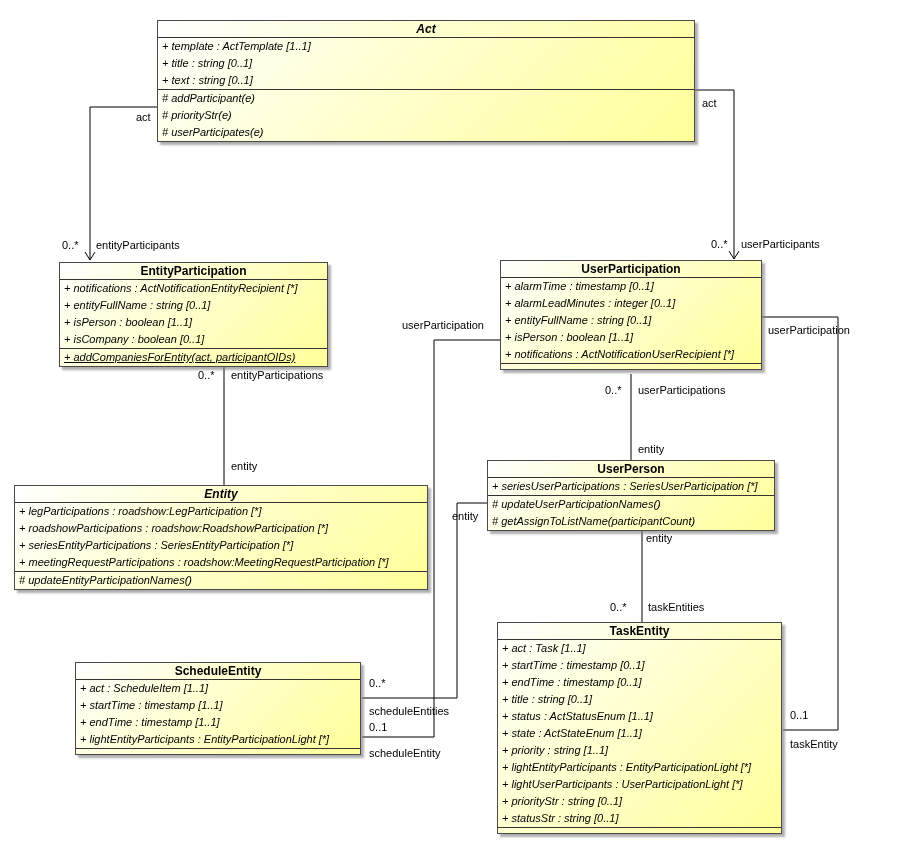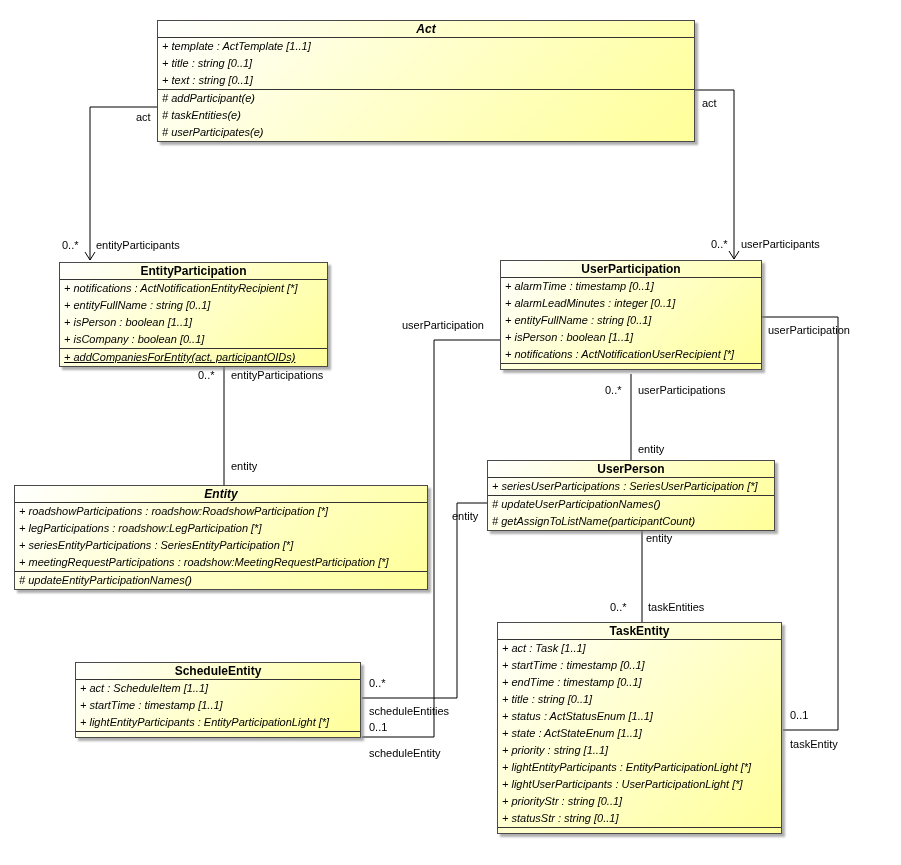--- a/index.html
+++ b/index.html
@@ -67,21 +67,21 @@
 
   <div class="uml-class" style="left:157px; top:20px; width:538px;">
     <div class="cls-title abstract">Act</div>
     <div class="cls-attrs">
       <div class="m-row">+ template : ActTemplate [1..1]</div>
       <div class="m-row">+ title : string [0..1]</div>
       <div class="m-row">+ text : string [0..1]</div>
     </div>
     <div class="cls-ops">
       <div class="m-row"># addParticipant(e)</div>
-      <div class="m-row"># taskEntities(e)</div>
+      <div class="m-row"># priorityStr(e)</div>
       <div class="m-row"># userParticipates(e)</div>
     </div>
   </div>
 
   <div class="uml-class" style="left:59px; top:262px; width:269px;">
     <div class="cls-title">EntityParticipation</div>
     <div class="cls-attrs">
       <div class="m-row">+ notifications : ActNotificationEntityRecipient [*]</div>
       <div class="m-row">+ entityFullName : string [0..1]</div>
       <div class="m-row">+ isPerson : boolean [1..1]</div>
@@ -100,22 +100,22 @@
       <div class="m-row">+ entityFullName : string [0..1]</div>
       <div class="m-row">+ isPerson : boolean [1..1]</div>
       <div class="m-row">+ notifications : ActNotificationUserRecipient [*]</div>
     </div>
     <div class="cls-ops empty"></div>
   </div>
 
   <div class="uml-class" style="left:14px; top:485px; width:414px;">
     <div class="cls-title abstract">Entity</div>
     <div class="cls-attrs">
+      <div class="m-row">+ legParticipations : roadshow:LegParticipation [*]</div>
       <div class="m-row">+ roadshowParticipations : roadshow:RoadshowParticipation [*]</div>
-      <div class="m-row">+ legParticipations : roadshow:LegParticipation [*]</div>
       <div class="m-row">+ seriesEntityParticipations : SeriesEntityParticipation [*]</div>
       <div class="m-row">+ meetingRequestParticipations : roadshow:MeetingRequestParticipation [*]</div>
     </div>
     <div class="cls-ops">
       <div class="m-row"># updateEntityParticipationNames()</div>
     </div>
   </div>
 
   <div class="uml-class" style="left:487px; top:460px; width:288px;">
     <div class="cls-title">UserPerson</div>
@@ -126,20 +126,21 @@
       <div class="m-row"># updateUserParticipationNames()</div>
       <div class="m-row"># getAssignToListName(participantCount)</div>
     </div>
   </div>
 
   <div class="uml-class" style="left:75px; top:662px; width:286px;">
     <div class="cls-title">ScheduleEntity</div>
     <div class="cls-attrs">
       <div class="m-row">+ act : ScheduleItem [1..1]</div>
       <div class="m-row">+ startTime : timestamp [1..1]</div>
+      <div class="m-row">+ endTime : timestamp [1..1]</div>
       <div class="m-row">+ lightEntityParticipants : EntityParticipationLight [*]</div>
     </div>
     <div class="cls-ops empty"></div>
   </div>
 
   <div class="uml-class" style="left:497px; top:622px; width:285px;">
     <div class="cls-title">TaskEntity</div>
     <div class="cls-attrs">
       <div class="m-row">+ act : Task [1..1]</div>
       <div class="m-row">+ startTime : timestamp [0..1]</div>

